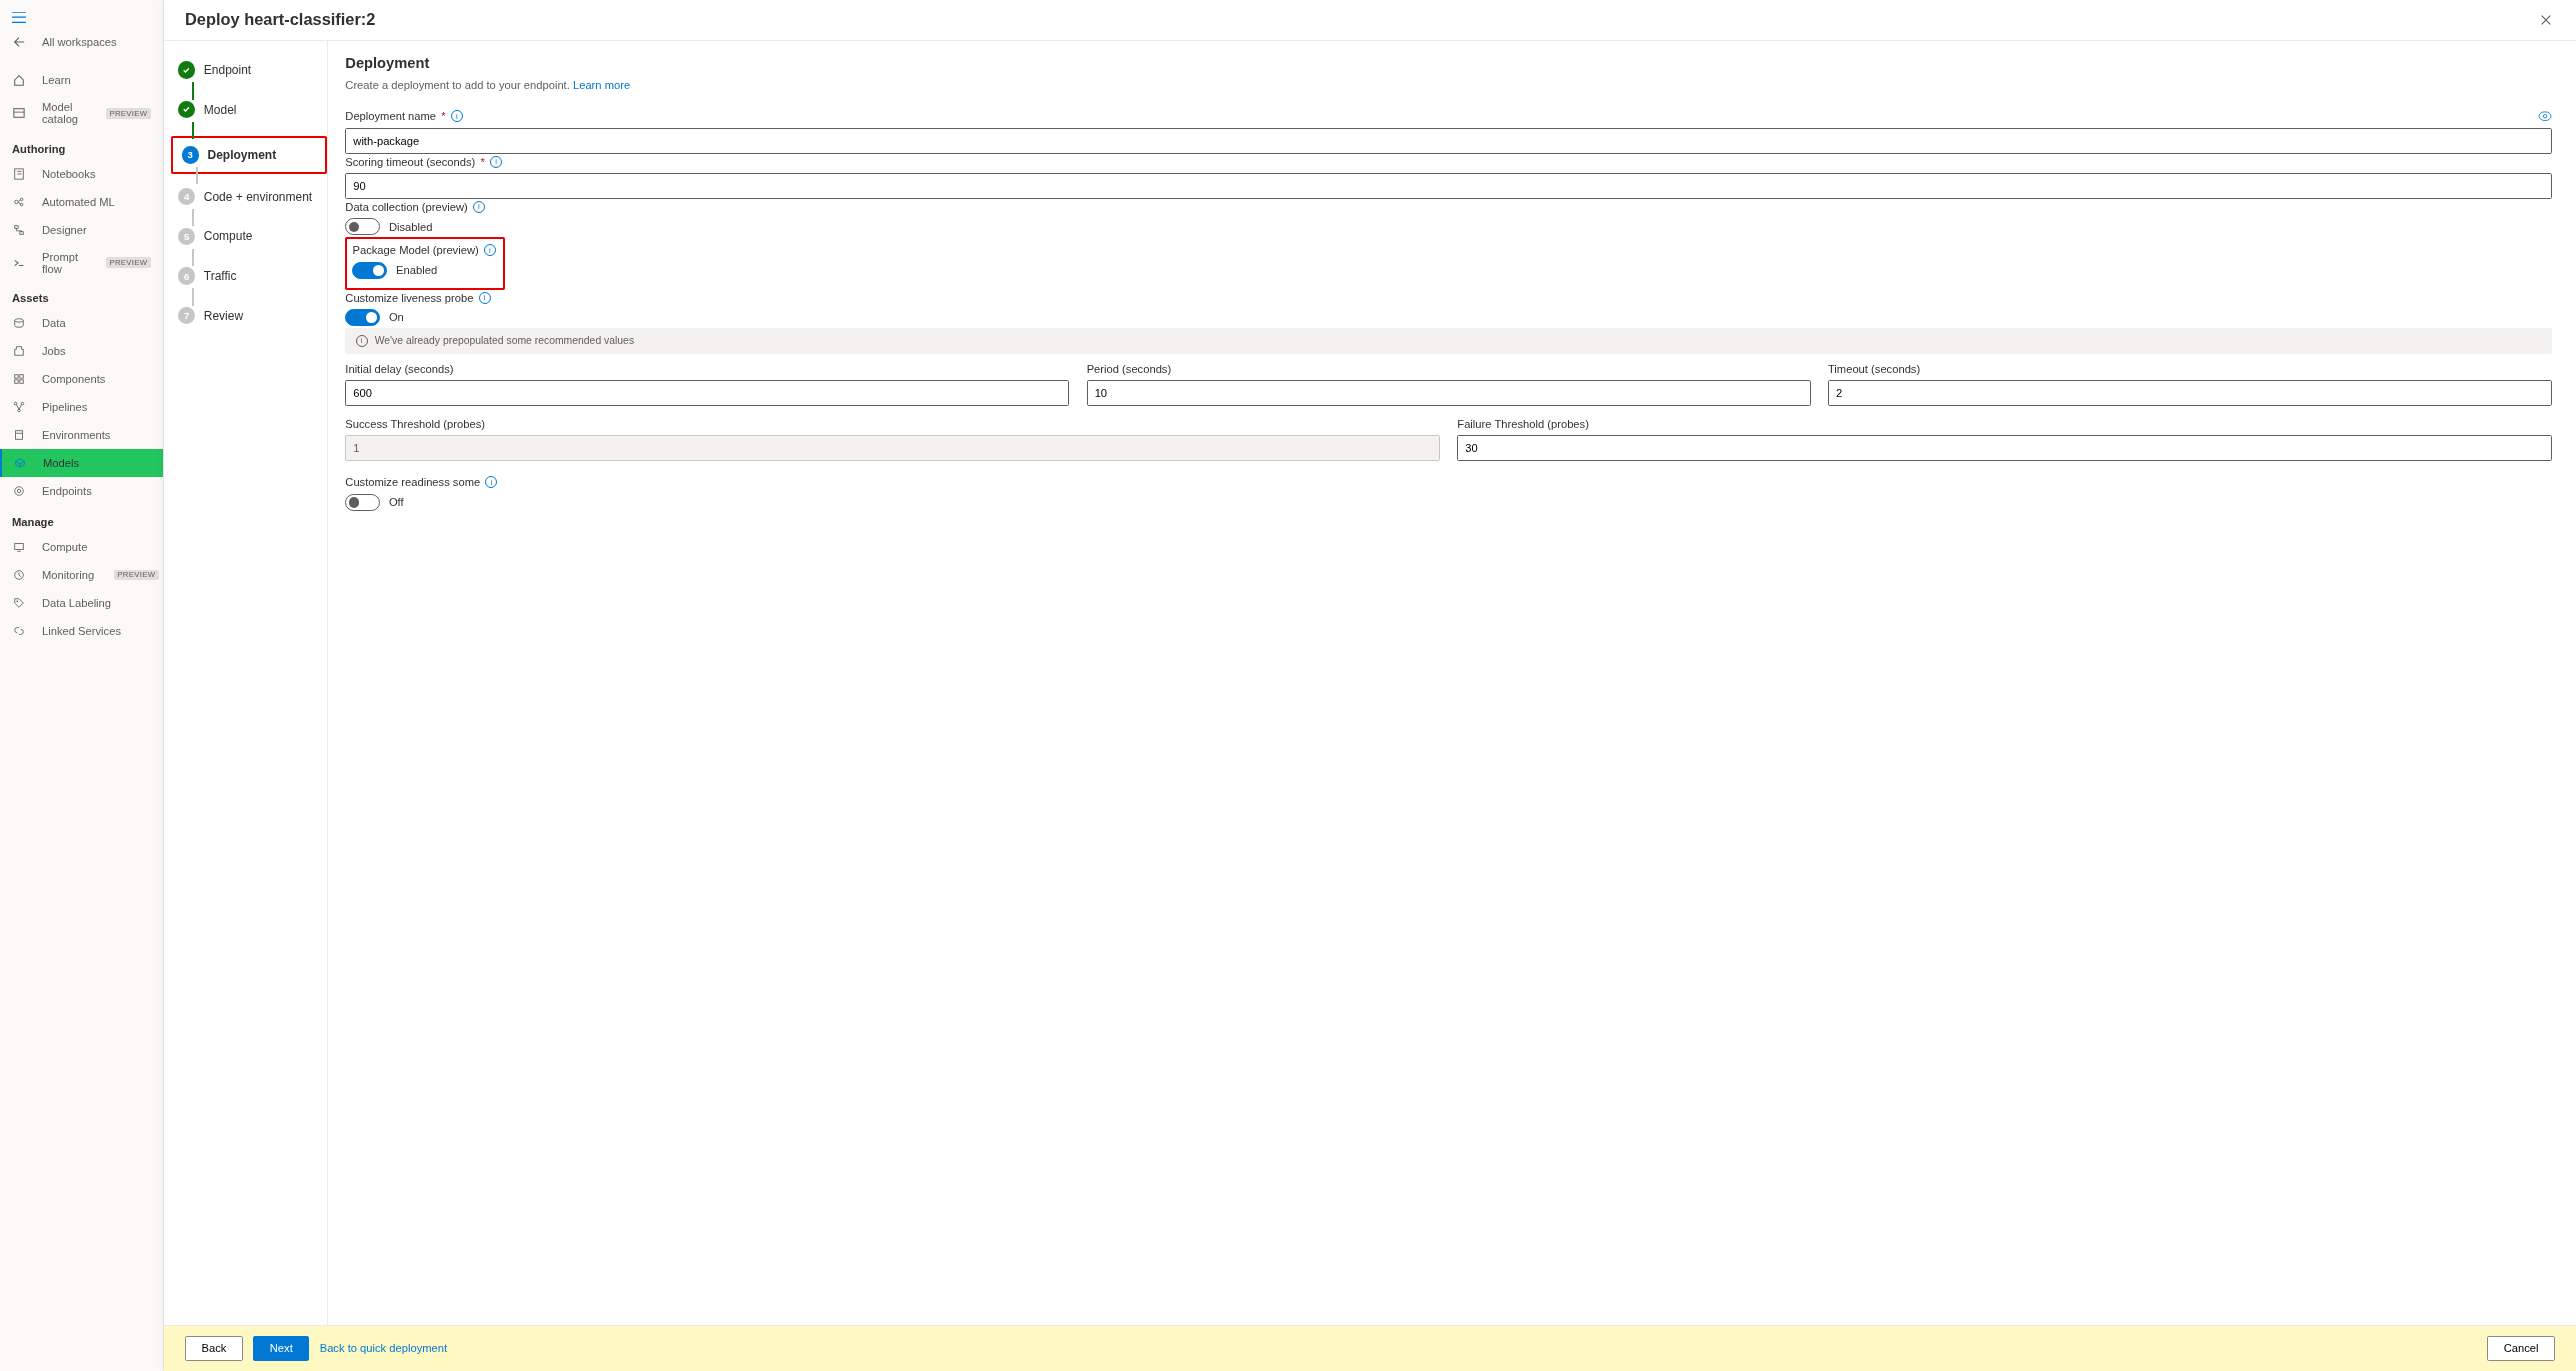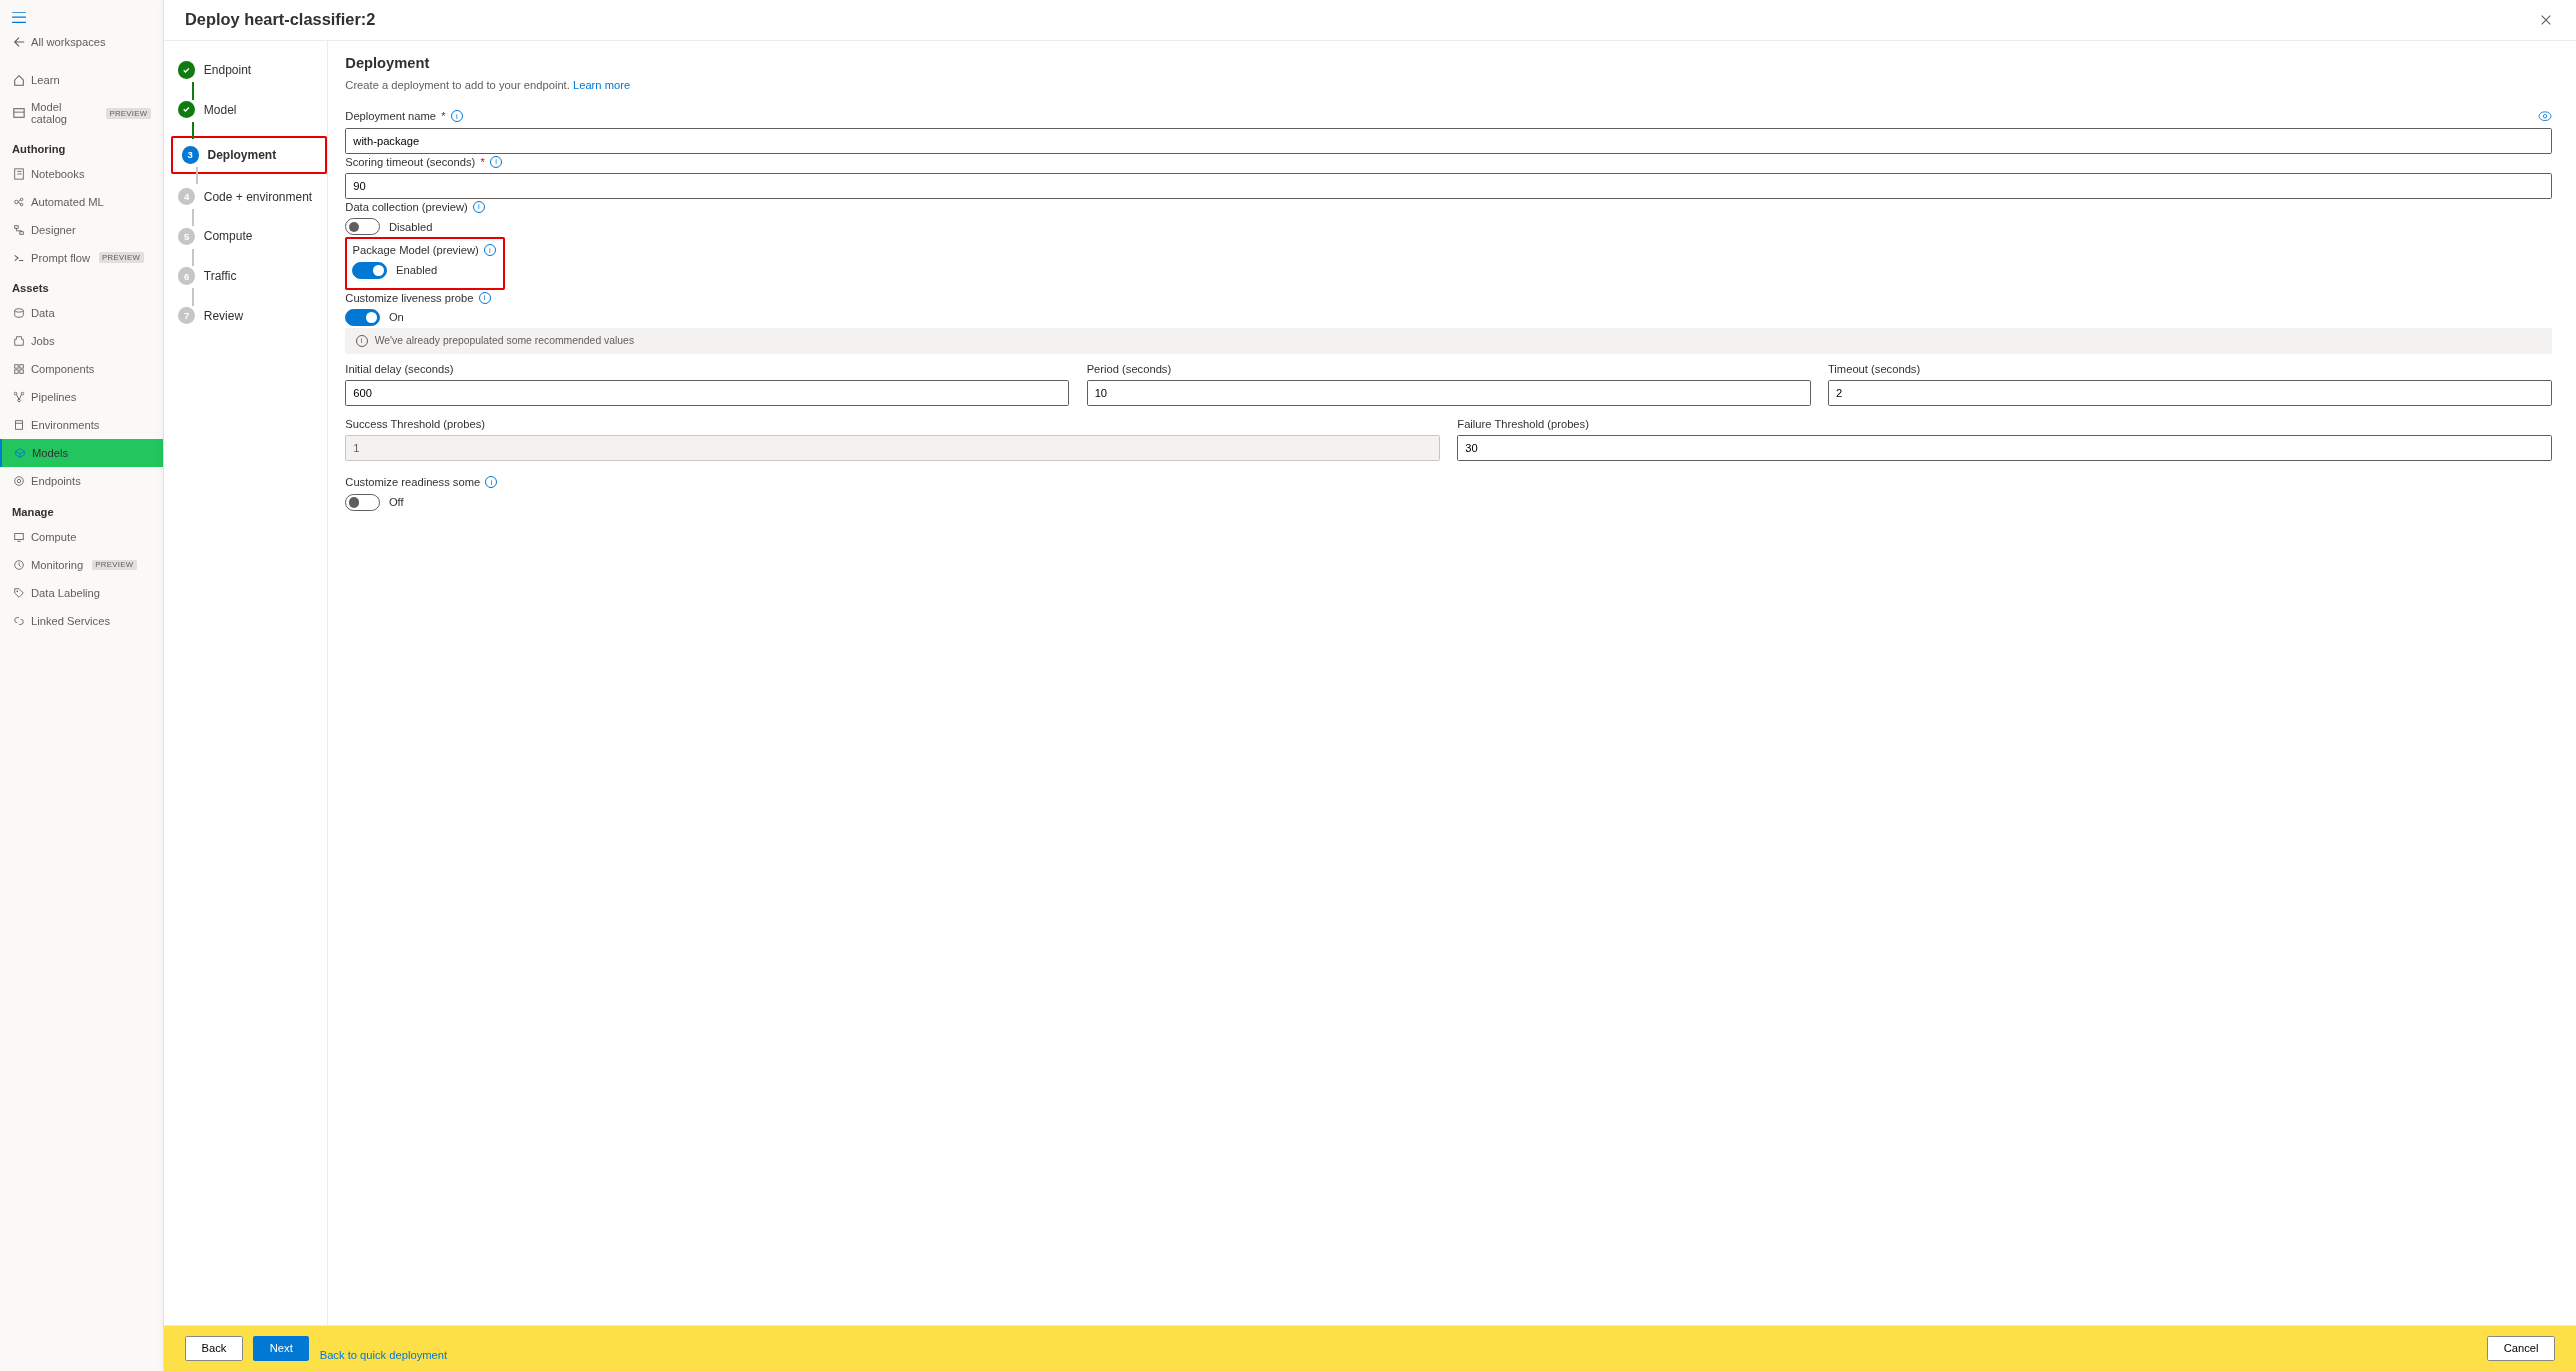--- a/index.html
+++ b/index.html
@@ -3,21 +3,21 @@
 <meta charset="utf-8">
 <style>
 * { box-sizing: border-box; margin: 0; padding: 0; }
 body { font-family: "Segoe UI", -apple-system, sans-serif; font-size: 11.2px; color: #323130; background: #fff; overflow: hidden; }
 .app { display: flex; height: 100vh; }
 
 
 .sidebar { width: 164px; border-right: 0.9px solid #edebe9; display: flex; flex-direction: column; padding-top: 7px; background: #faf9f8; }
 .hamburger { padding: 5.2px 12px; }
 .hamburger-icon { color: #0078d4; cursor: pointer; }
-.nav-link { display: flex; align-items: center; gap: 5px; padding: 7px 12px; color: #605e5c; cursor: pointer; font-size: 11.2px; }
+.nav-link { display: flex; align-items: center; gap: 16px; padding: 7px 12px; color: #605e5c; cursor: pointer; font-size: 11.2px; }
 .nav-link.active { background: #22c55e; border-left: 2.6px solid #0078d4; padding-left: 11px; font-weight: 400; color: #323130; }
 .nav-link .icon-slot { width: 14px; height: 14px; display: inline-flex; align-items: center; justify-content: center; color: #605e5c; flex-shrink: 0; }
 .nav-section { padding: 10.4px 12px 5.2px; color: #323130; font-weight: 600; font-size: 11.2px; }
 .badge-preview { font-size: 7.8px; background: #e1dfdd; color: #605e5c; padding: 0.9px 3.5px; border-radius: 1.7px; margin-left: 3.5px; letter-spacing: 0.3px; }
 
 
 .main { flex: 1; display: flex; flex-direction: column; background: #fff; box-shadow: -1.7px 0 5.2px rgba(0,0,0,.05); position: relative; }
 .panel-header { display: flex; align-items: center; justify-content: space-between; padding: 10.4px 21px; border-bottom: 0.9px solid #edebe9; gap: 32px; }
 .panel-title { font-size: 16.4px; font-weight: 600; }
 .close-x { font-size: 14px; color: #605e5c; cursor: pointer; padding: 3.5px; }
@@ -65,21 +65,21 @@
 
 .info-bar { background: #f3f2f1; padding: 7px 10.4px; display: flex; align-items: center; gap: 7px; font-size: 10.4px; color: #605e5c; margin-bottom: 8.6px; border-radius: 1.7px; }
 .info-bar .info-icon { border-color: #605e5c; color: #605e5c; }
 
 .grid-3 { display: flex; gap: 17.3px; margin-bottom: 12px; }
 .grid-3 > div { flex: 1; }
 .grid-2 { display: flex; gap: 17.3px; margin-bottom: 12px; }
 .grid-2 > div { flex: 1; }
 
 
-.panel-footer { border-top: 0.9px solid #edebe9; padding: 10.4px 21px; display: flex; align-items: flex-end; gap: 10.4px; background: #fde047; }
+.panel-footer { border-top: 0.9px solid #edebe9; padding: 10.4px 21px; display: flex; align-items: center; gap: 10.4px; background: #fef9c3; }
 .btn { padding: 5.2px 15.5px; border-radius: 1.7px; font-size: 11.2px; cursor: pointer; font-family: inherit; }
 .btn-default { background: #fff; border: 0.9px solid #8a8886; }
 .btn-primary { background: #0078d4; border: 0.9px solid #0078d4; color: #fff; }
 .link-btn { color: #0078d4; cursor: pointer; font-size: 11.2px; }
 .spacer { flex: 1; }
 
 svg { display: block; }
 </style>
 </head>
 <body>

